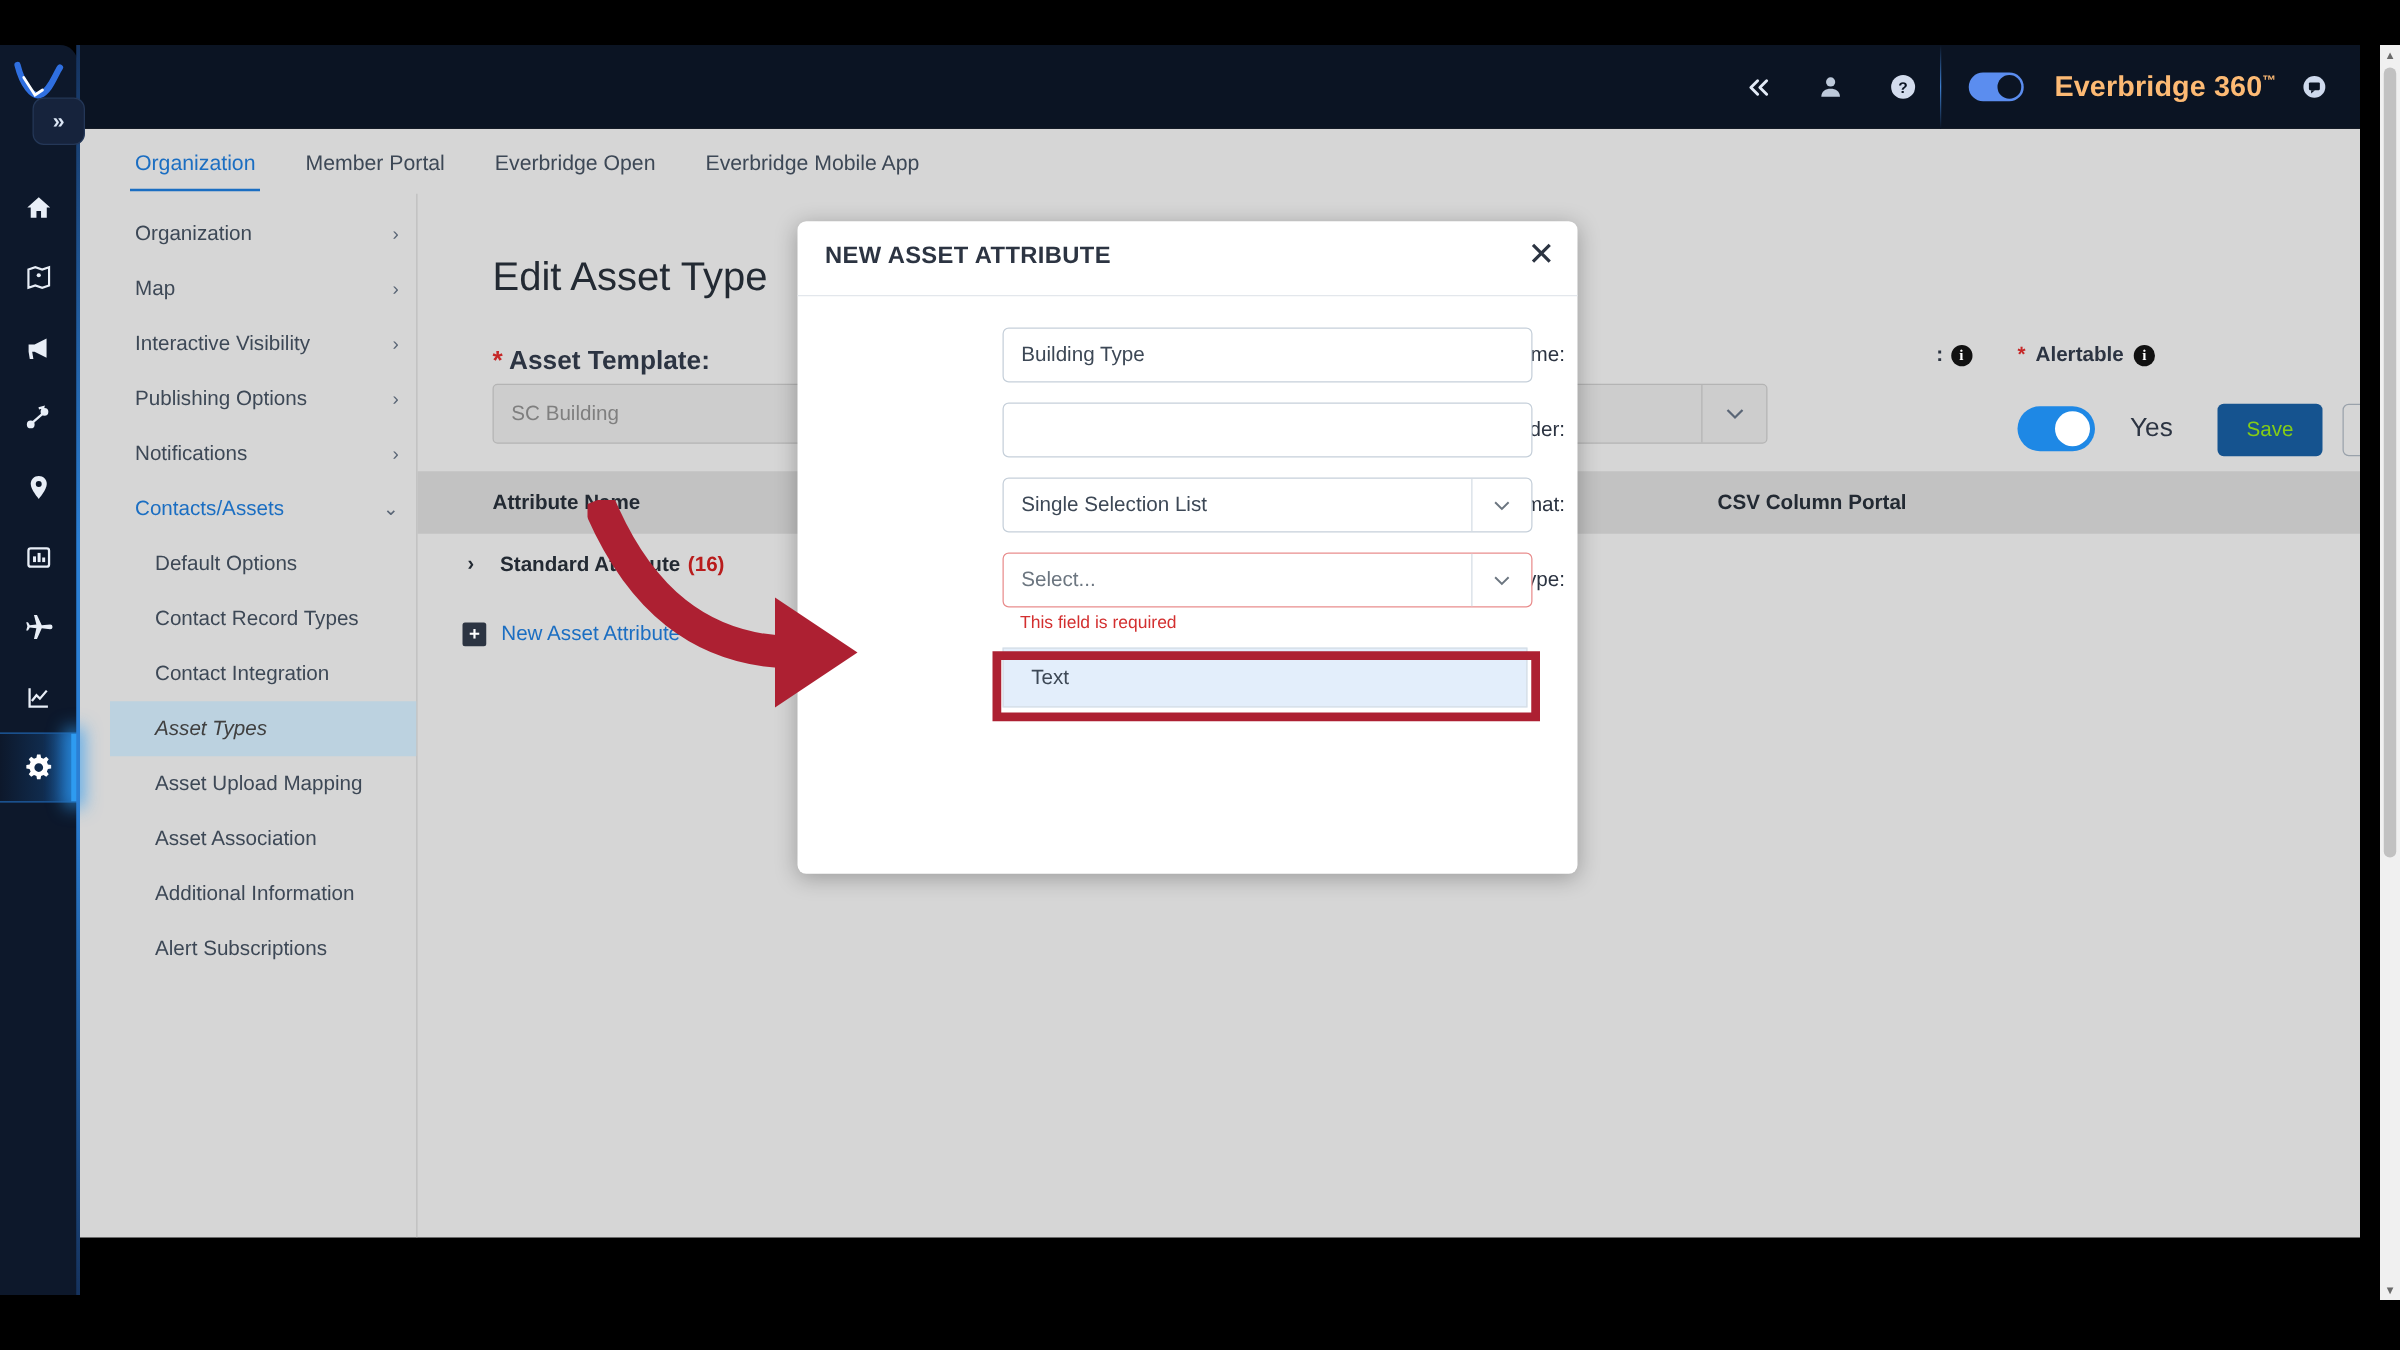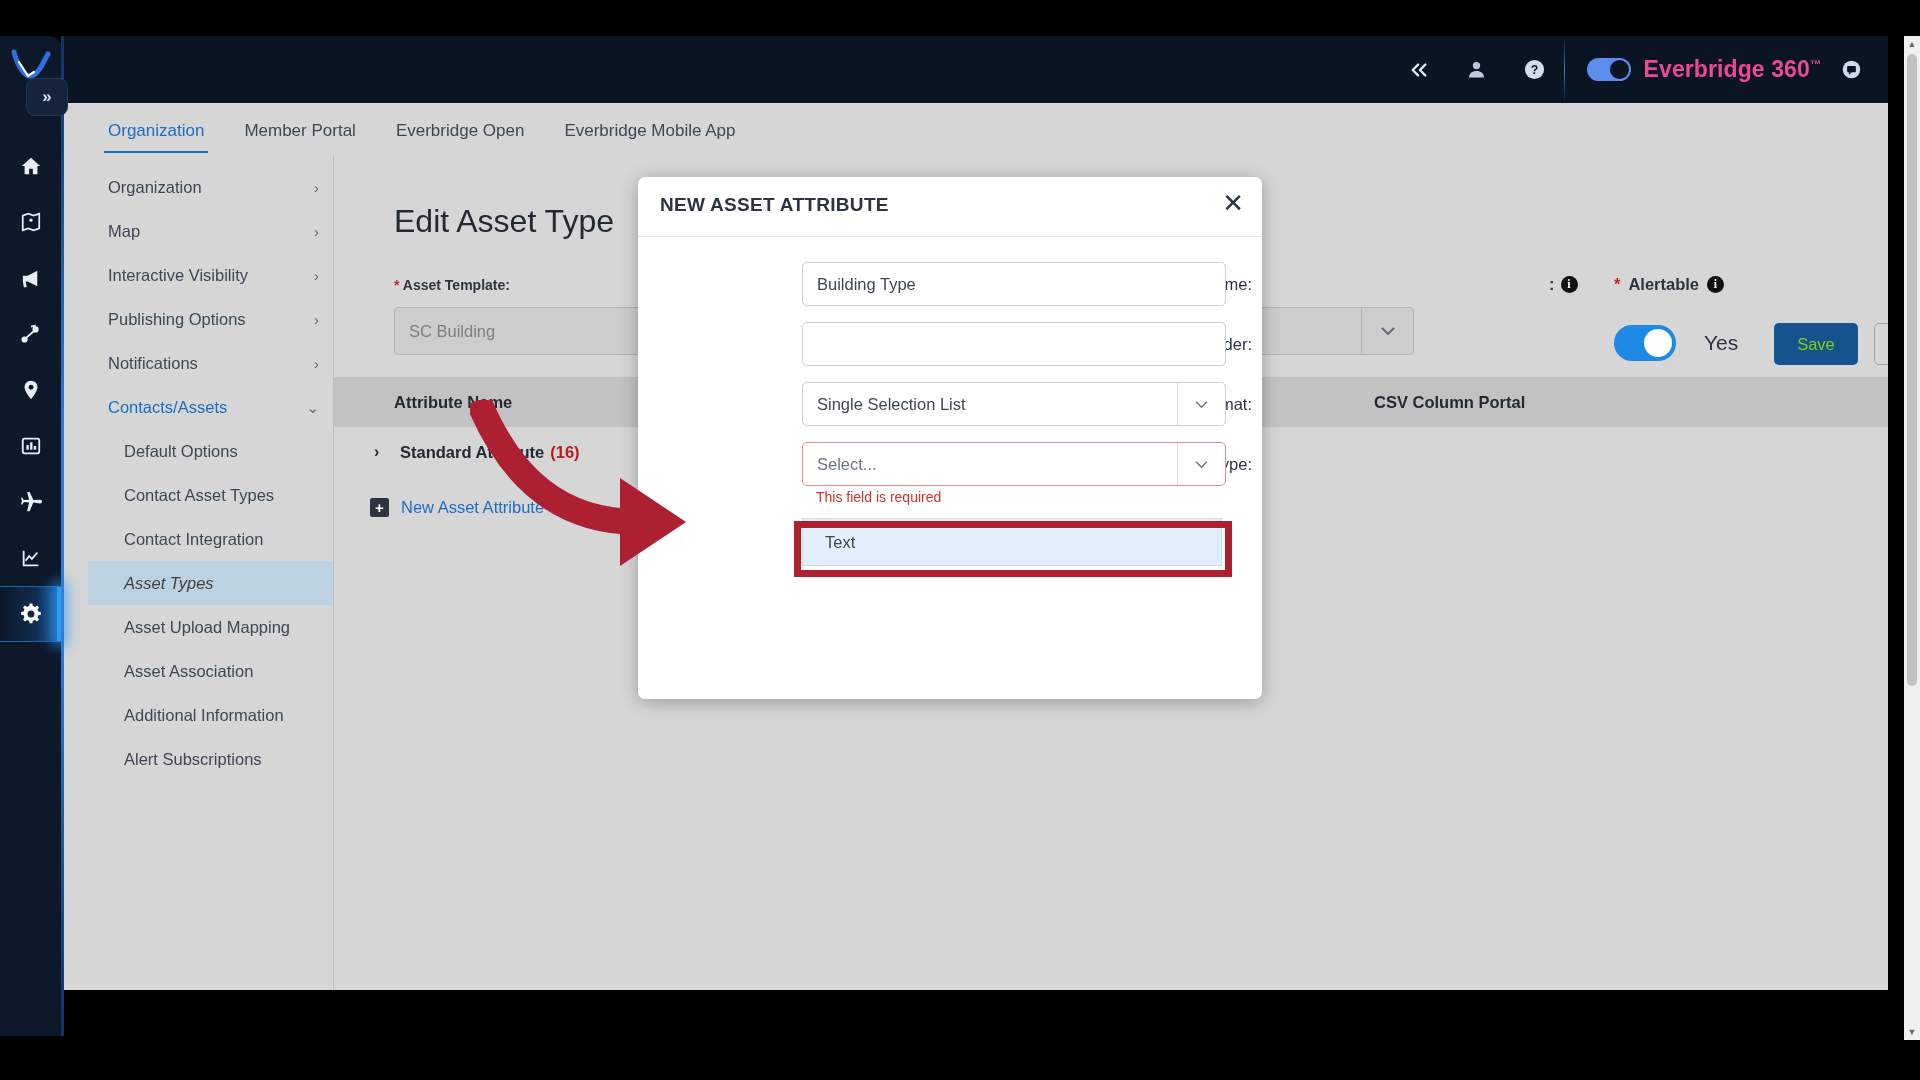--- a/index.html
+++ b/index.html
@@ -88,22 +88,22 @@
   .brand-toggle {
     width: 44px; height: 23px; border-radius: 12px;
     background: #5b8def; position: relative;
   }
   .brand-toggle::after {
     content:""; position:absolute; right: 2px; top: 2px;
     width: 19px; height: 19px; border-radius: 50%;
     background: #0b1423;
   }
   .brand-name {
-    color: #ec4899; font-size: 23px; font-weight: bold;
-    letter-spacing: .1px; white-space: nowrap;
+    color: #fdba74; font-size: 23px; font-weight: bold;
+    letter-spacing: .1px; white-space: nowrap; margin-left: 12px;
   }
   .brand-name sup { font-size: 11px; vertical-align: super; font-weight: bold; }
 
   
   .page {
     position: absolute; left: 62px; top: 103px;
     width: 1826px; height: 887px;
     background: #d6d6d6;
     z-index: 10;
     overflow: hidden;
@@ -149,21 +149,21 @@
   }
 
   
   .content { position: absolute; left: 272px; top: 52px; right: 0; bottom: 0; }
   .h1 {
     position: absolute; left: 60px; top: 48px;
     font-size: 32px; color: #232a33; font-weight: normal;
   }
   .tmpl-label {
     position: absolute; left: 60px; top: 122px;
-    font-size: 14px; color: #2c3442; font-weight: bold;
+    font-size: 21px; color: #2c3442; font-weight: bold;
   }
   .tmpl-label .req { color: #c62828; }
   .tmpl-field {
     position: absolute; left: 60px; top: 152px;
     width: 1020px; height: 48px;
     background: #cdcdcd; border: 1px solid #b4b4b4; border-radius: 4px;
     display: flex; align-items: center; padding: 0 14px;
     color: #7f7f7f; font-size: 16.5px;
   }
   .tmpl-caret {
@@ -481,21 +481,21 @@
       </div>
       <div class="nav-row group">
         <span>Notifications</span>
         <span class="chev">›</span>
       </div>
       <div class="nav-row open">
         <span>Contacts/Assets</span>
         <span class="chev">⌄</span>
       </div>
       <div class="nav-row sub">Default Options</div>
-      <div class="nav-row sub">Contact Asset Types</div>
+      <div class="nav-row sub">Contact Record Types</div>
       <div class="nav-row sub">Contact Integration</div>
       <div class="nav-row sub selected">Asset Types</div>
       <div class="nav-row sub">Asset Upload Mapping</div>
       <div class="nav-row sub">Asset Association</div>
       <div class="nav-row sub">Additional Information</div>
       <div class="nav-row sub">Alert Subscriptions</div>
     </div>
 
     <div class="content">
       <div class="h1">Edit Asset Type</div>

